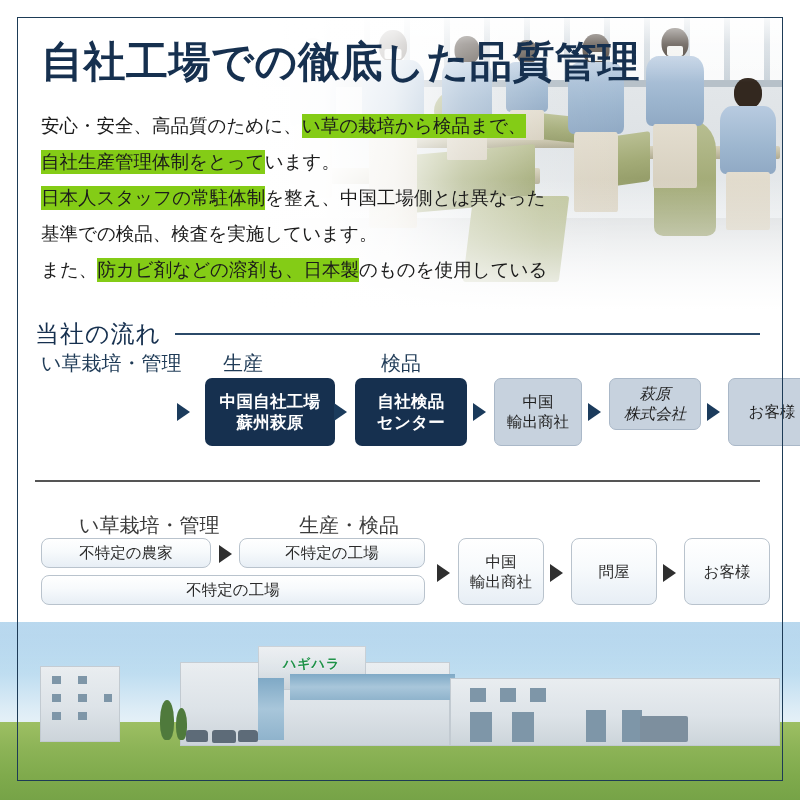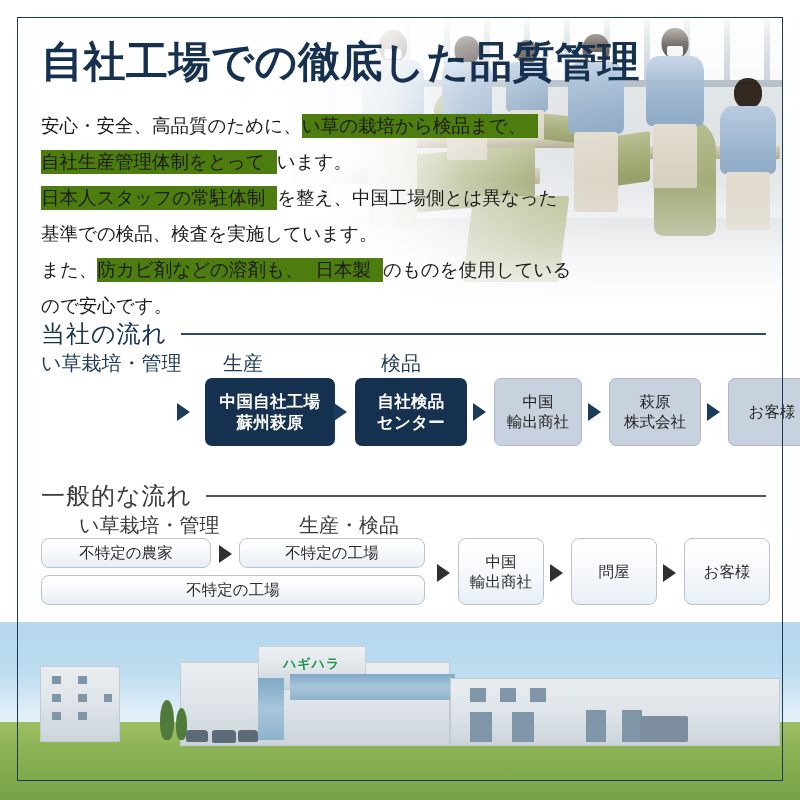--- a/index.html
+++ b/index.html
@@ -135,33 +135,33 @@
     position: absolute;
     left: 41px; top: 108px;
     z-index: 20;
     font-size: 18.5px;
     line-height: 36px;
     color: #1b1b1b;
     white-space: nowrap;
   }
   .body-text .ln { display: block; }
   .hl {
-    background: #4d7c0f;
-    padding: 1px 12px 2px 0;
+    background: #84cc16;
+    padding: 1px 0 2px 0;
     box-decoration-break: clone;
     -webkit-box-decoration-break: clone;
   }
 
   
   .sect {
     position: absolute;
     z-index: 20;
     display: flex;
     align-items: center;
-    left: 41px;
+    left: 35px;
     width: 725px;
   }
   .sect-title {
     font-size: 24px;
     color: #16304f;
     letter-spacing: 1px;
     white-space: nowrap;
     padding-right: 14px;
   }
   .sect-rule {
@@ -365,21 +365,20 @@
   </div>
 
   <div class="headline">自社工場での徹底した品質管理</div>
 
   <div class="body-text">
     <span class="ln"><span>安心・安全、高品質のために、</span><span class="hl">い草の栽培から検品まで、</span></span>
     <span class="ln"><span class="hl">自社生産管理体制をとって</span><span>います。</span></span>
     <span class="ln"><span class="hl">日本人スタッフの常駐体制</span><span>を整え、中国工場側とは異なった</span></span>
     <span class="ln">基準での検品、検査を実施しています。</span>
     <span class="ln"><span>また、</span><span class="hl">防カビ剤などの溶剤も、</span><span class="hl">日本製</span><span>のものを使用している</span></span>
-    <span class="ln">ので安心です。</span>
   </div>
 
   <div class="sect" id="sect-company">
     <span class="sect-title">当社の流れ</span>
     <span class="sect-rule"></span>
   </div>
 
   <div class="flow-labels" style="top:350px; height:22px;">
     <span class="cap" style="left:0px;">い草栽培・管理</span>
     <span class="cap" style="left:182px;">生産</span>
@@ -390,28 +389,27 @@
     <div class="arrow" style="left:136px; top:25px;"></div>
     <div class="box box-navy" style="left:157px; top:0; width:130px; height:68px;margin-left:7px;">中国自社工場
 蘇州萩原</div>
     <div class="arrow" style="left:293px; top:25px;"></div>
     <div class="box box-navy" style="left:314px; top:0; width:112px; height:68px;">自社検品
 センター</div>
     <div class="arrow" style="left:432px; top:25px;"></div>
     <div class="box box-gray" style="left:453px; top:0; width:88px;  height:68px;">中国
 輸出商社</div>
     <div class="arrow" style="left:547px; top:25px;"></div>
-    <div class="box box-gray" style="left:568px; top:0; width:92px;  height:68px;">萩原
+    <div class="box box-gray" style="left:568px; top:0; width:92px;  height:52px;font-style:italic;">萩原
 株式会社</div>
     <div class="arrow" style="left:666px; top:25px;"></div>
     <div class="box box-gray" style="left:687px; top:0; width:88px;  height:68px;">お客様</div>
   </div>
 
   <div class="sect" id="sect-general">
-    <span class="sect-title">一般的な流れ</span>
     <span class="sect-rule"></span>
   </div>
 
   <div class="flow-labels" style="top:512px; height:22px;">
     <span class="cap" style="left:38px;  color:#3b3b3b;">い草栽培・管理</span>
     <span class="cap" style="left:258px; color:#3b3b3b;">生産・検品</span>
   </div>
 
   <div class="flow-row" style="top:538px; height:78px;">
     <div class="box box-light" style="left:0px;   top:0;  width:170px; height:30px;">不特定の農家</div>

